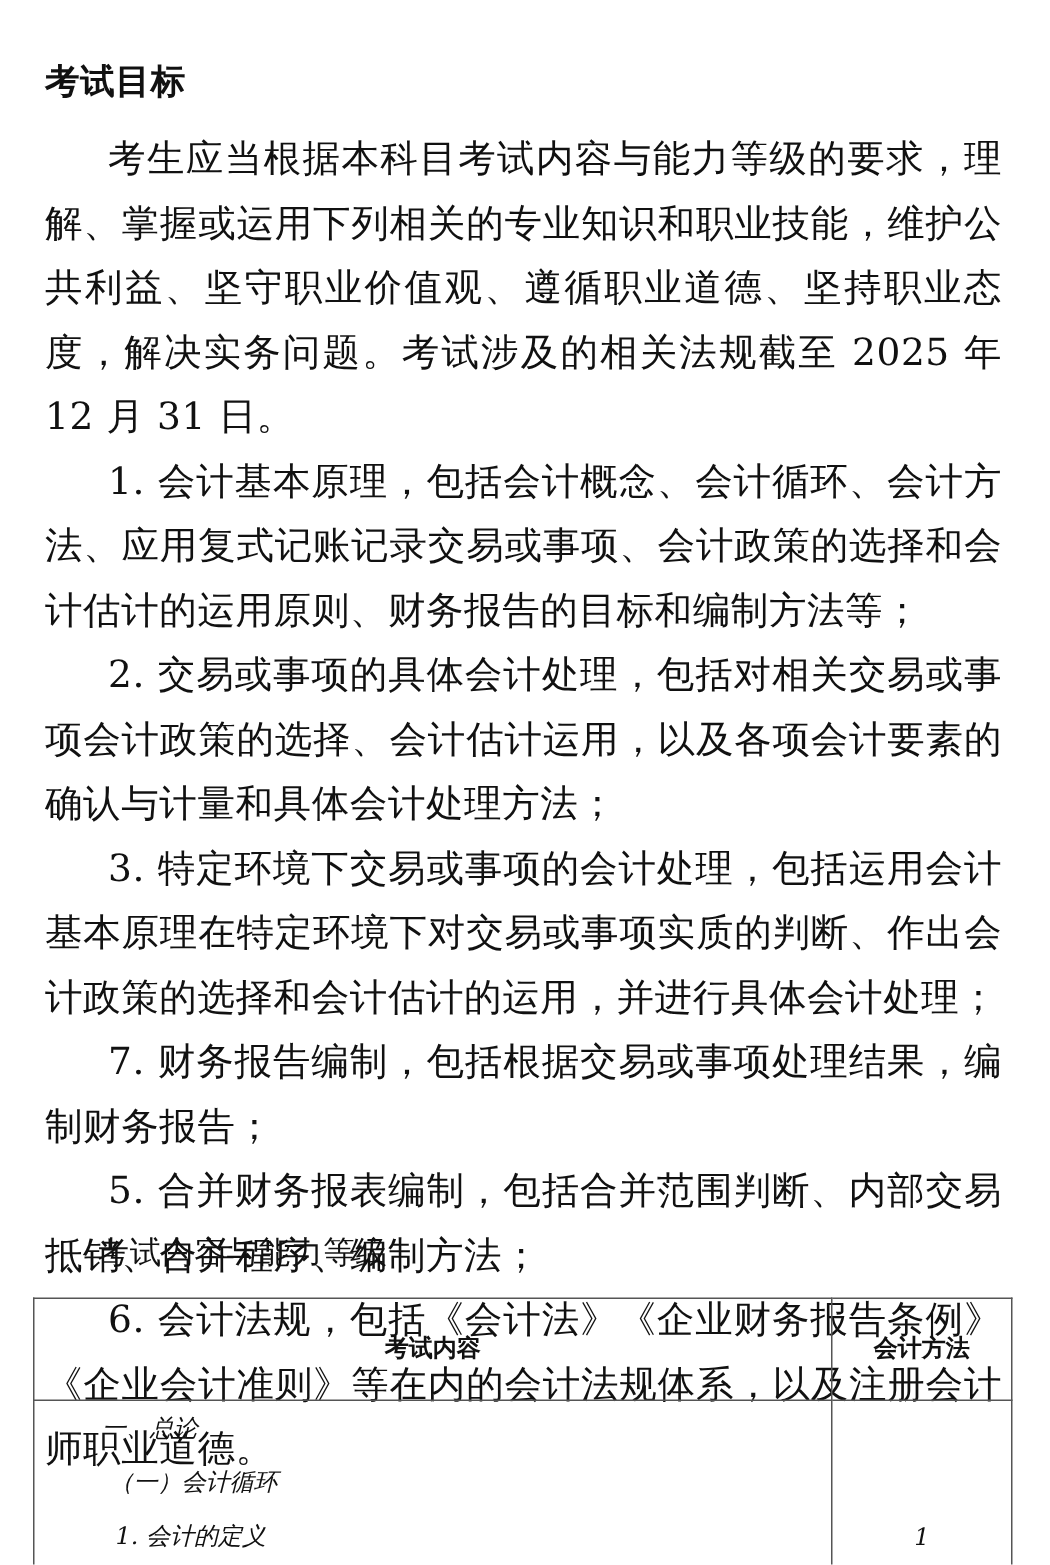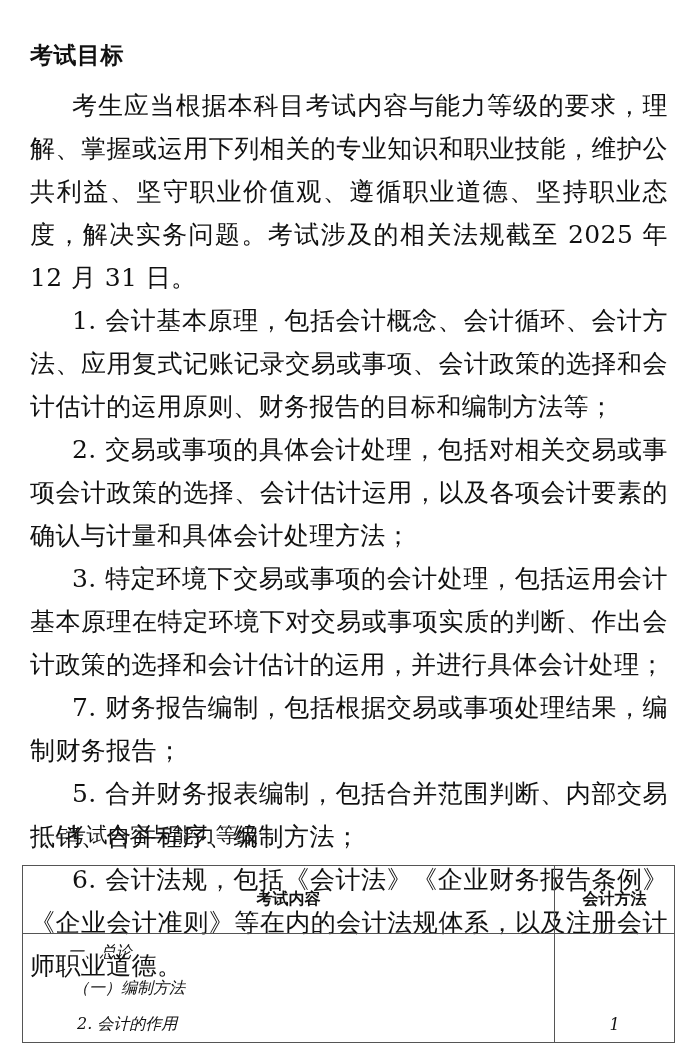--- a/index.html
+++ b/index.html
@@ -124,22 +124,26 @@
         <th>考试内容</th>
         <th>会计方法</th>
       </tr>
     </thead>
     <tbody>
       <tr>
         <td class="lvl-1">一、总论</td>
         <td class="level"></td>
       </tr>
       <tr>
-        <td class="lvl-2">（一）编制方法</td>
+        <td class="lvl-2">（一）会计循环</td>
         <td class="level"></td>
+      </tr>
+      <tr>
+        <td class="lvl-3">1. 会计的定义</td>
+        <td class="level">1</td>
       </tr>
       <tr>
         <td class="lvl-3">2. 会计的作用</td>
         <td class="level">1</td>
       </tr>
     </tbody>
   </table>
 
 </div>
 

